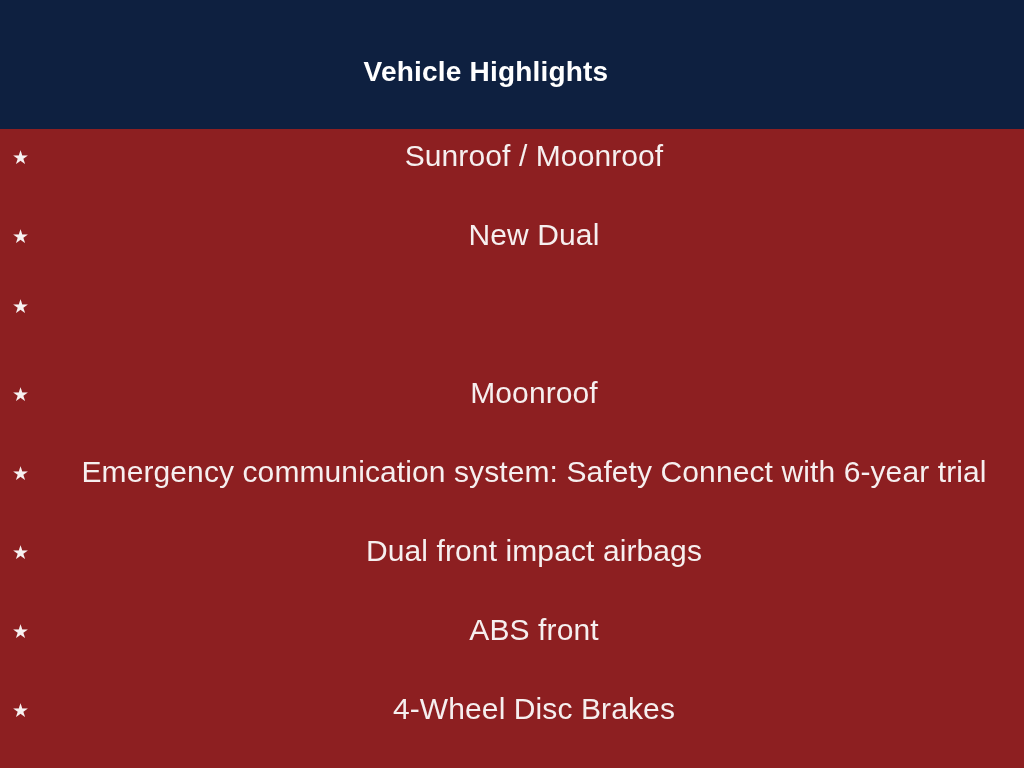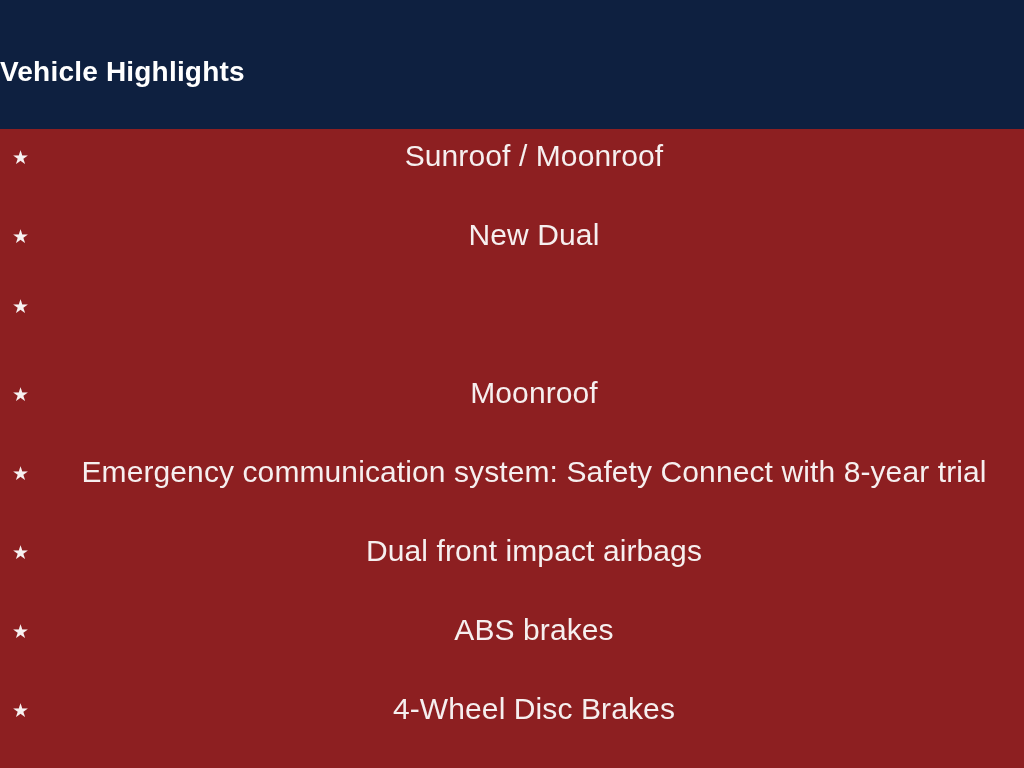--- a/index.html
+++ b/index.html
@@ -24,21 +24,21 @@
   .slide-header {
     position: absolute;
     left: 0;
     top: 0;
     width: 1024px;
     height: 129px;
     background: #0e2040;
     box-sizing: border-box;
     display: flex;
     align-items: center;
-    justify-content: flex-start;
+    justify-content: center;
     padding-right: 52px;
   }
   .slide-title {
     color: #ffffff;
     font-family: "Liberation Sans", sans-serif;
     font-size: 28px;
     font-weight: bold;
     letter-spacing: 0.2px;
     line-height: 1;
     white-space: nowrap;
@@ -120,31 +120,31 @@
         <span class="bullet-star">★</span>
       </li>
 
       <li class="feature-item">
         <span class="bullet-star">★</span>
         <span class="feature-label">Moonroof</span>
       </li>
 
       <li class="feature-item">
         <span class="bullet-star">★</span>
-        <span class="feature-label">Emergency communication system: Safety Connect with 8-year trial</span>
+        <span class="feature-label">Emergency communication system: Safety Connect with 6-year trial</span>
       </li>
 
       <li class="feature-item">
         <span class="bullet-star">★</span>
         <span class="feature-label">Dual front impact airbags</span>
       </li>
 
       <li class="feature-item">
         <span class="bullet-star">★</span>
-        <span class="feature-label">ABS brakes</span>
+        <span class="feature-label">ABS front</span>
       </li>
 
       <li class="feature-item">
         <span class="bullet-star">★</span>
         <span class="feature-label">4-Wheel Disc Brakes</span>
       </li>
 
     </ul>
   </div>
 

